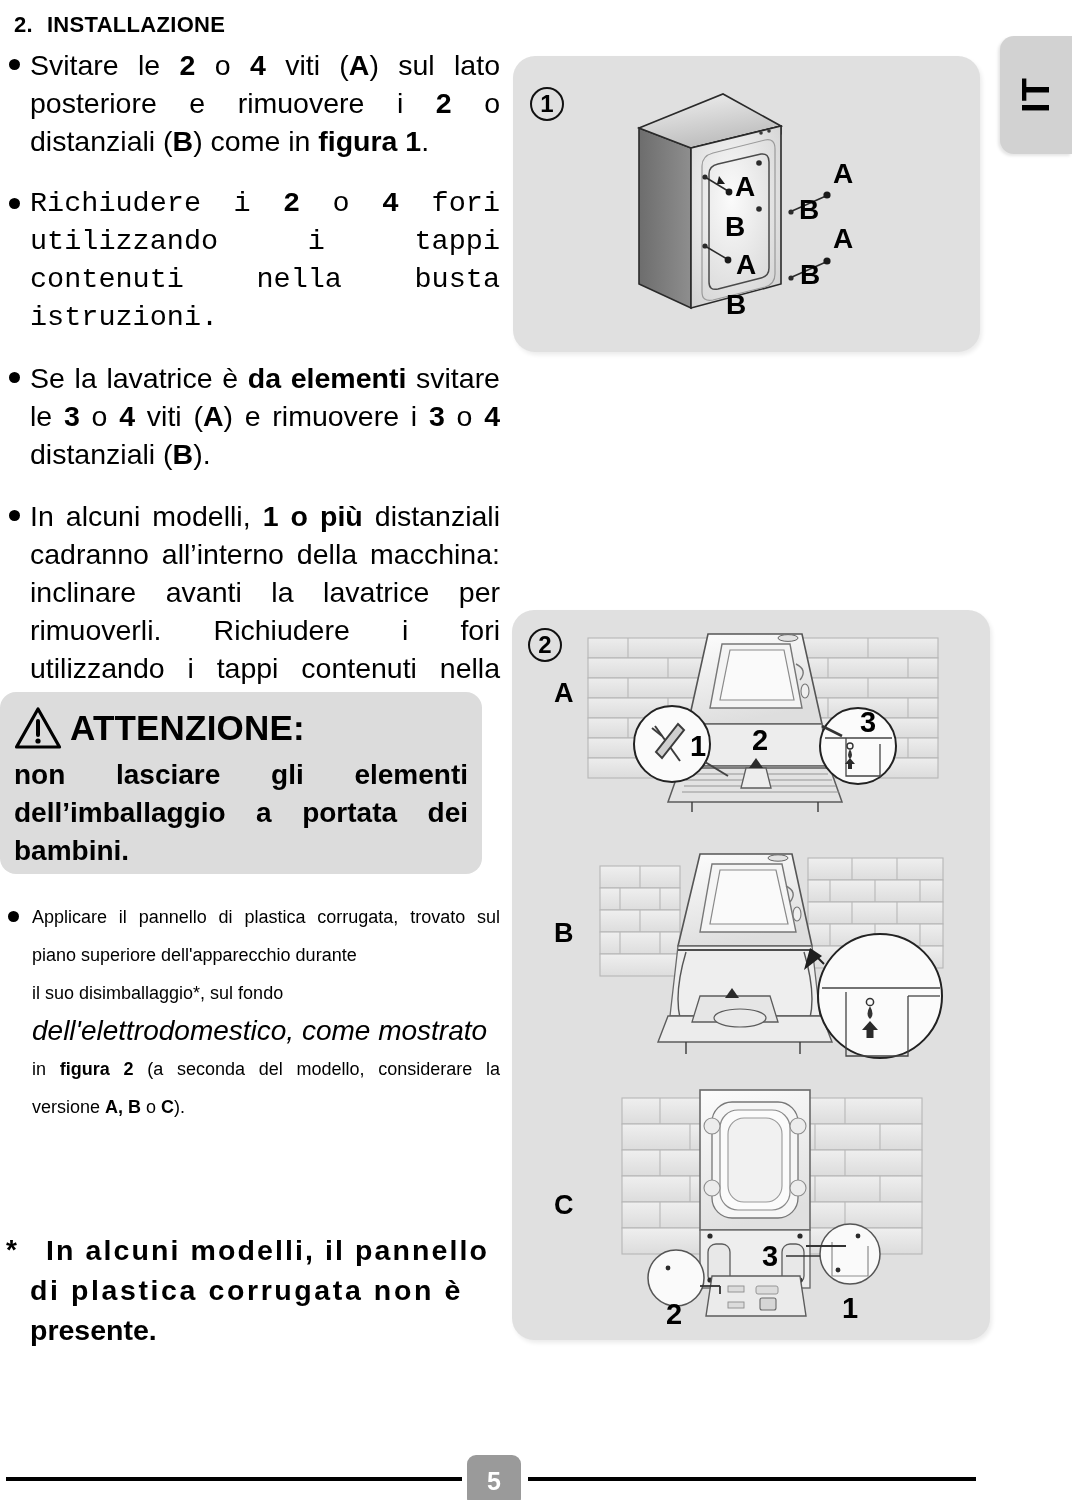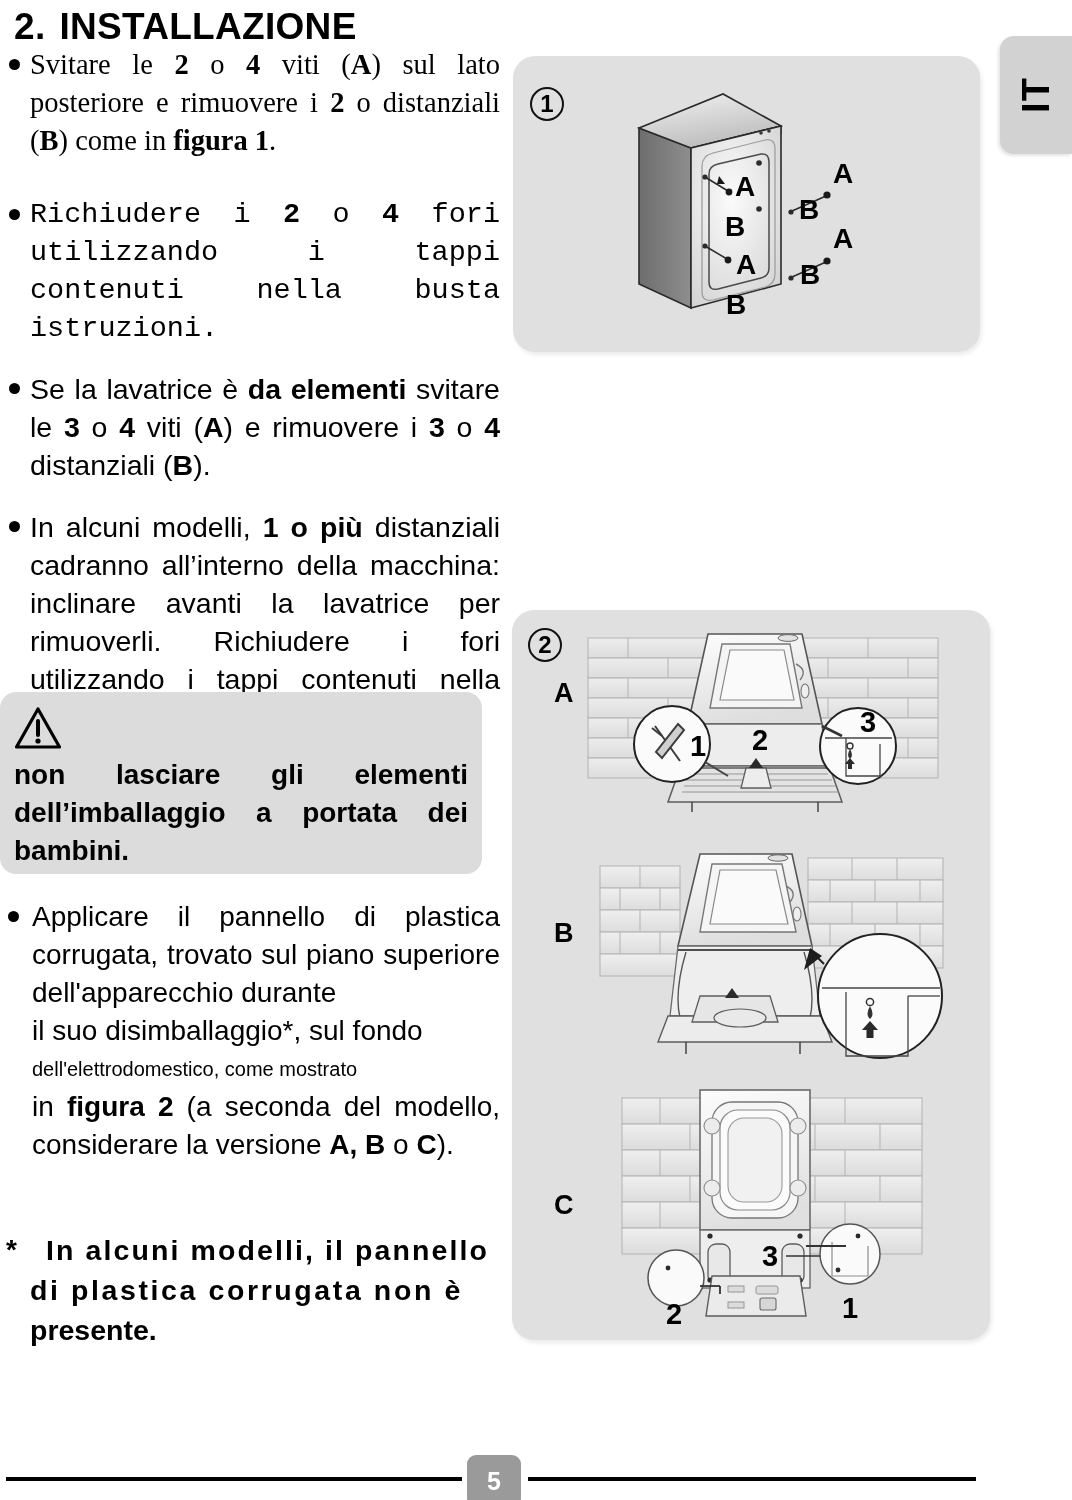--- a/index.html
+++ b/index.html
@@ -23,22 +23,22 @@
   }
   .lang-tab .lbl {
     position: absolute; left: 50%; top: 50%;
     transform: translate(-50%,-50%) rotate(-90deg);
     font-size: 38px; font-weight: bold; letter-spacing: 1px;
     white-space: nowrap;
   }
 
   
   .doc-title {
-    position: absolute; left: 14px; top: 6px;
-    font-size: 37px; font-weight: bold;
+    position: absolute; left: 14px; top: 12px;
+    font-size: 22px; font-weight: bold;
     letter-spacing: 0.3px;
     white-space: nowrap;
     width: 520px; overflow: hidden;
   }
   .doc-title .num { margin-right: 14px; }
 
   
   .left-col {
     position: absolute; left: 0px; top: 46px;
     width: 500px;
@@ -57,21 +57,21 @@
     margin: 0;
     font-size: 28.5px;
     line-height: 38px;
     text-align: justify;
     text-align-last: left;
   }
   .bullet-block p.jtxt { text-align: justify; }
   b { font-weight: bold; }
 
   
-  #b1 { margin-bottom: 36px; font-family: Liberation Serif, serif; }
+  #b1 { margin-bottom: 25px; }
   #b2 { margin-bottom: 22px; font-family: Liberation Mono, monospace; }
   #b3 { margin-bottom: 24px; }
   #b4 { margin-bottom: 12px; }
 
   
   .warn-box {
     position: absolute; left: 0px; top: 692px;
     width: 482px; height: 182px;
     background: #dcdcdc;
     border-radius: 16px;
@@ -98,23 +98,23 @@
     width: 500px;
   }
   .para-apply {
     position: relative; padding-left: 32px;
   }
   .para-apply .dot {
     position: absolute; left: 8px; top: 13px;
     width: 11px; height: 11px; background: #000; border-radius: 50%;
   }
   .para-apply p {
-    margin: 0; font-size: 28px; line-height: 38px; text-align: justify;
-  }
-  .para-apply p.shrink { font-size: 20px; }
+    margin: 0; font-size: 18px; line-height: 38px; text-align: justify;
+  }
+  .para-apply p.shrink { font-size: 28px; font-style: italic; }
 
   .footnote {
     position: absolute; left: 0px; top: 1230px;
     width: 500px;
     padding-left: 30px;
     font-size: 28.5px; font-weight: bold; line-height: 40px;
     text-align: justify;
     white-space: nowrap;
     overflow: hidden;
   }
@@ -208,20 +208,21 @@
 
   </div>
 
   <div class="warn-box">
     <div class="warn-head">
       <svg class="warn-tri" viewBox="0 0 48 44">
         <path d="M24 3 L45.5 41 L2.5 41 Z" fill="none" stroke="#000" stroke-width="3.2" stroke-linejoin="round"></path>
         <path d="M24 15 L24 29" stroke="#000" stroke-width="4" stroke-linecap="round"></path>
         <circle cx="24" cy="35" r="2.6" fill="#000"></circle>
       </svg>
+      <span class="warn-title">ATTENZIONE:</span>
     </div>
     <p class="warn-body">non lasciare gli elementi dell’imballaggio a portata dei bambini.</p>
   </div>
 
   <div class="lower-col">
     <div class="para-apply">
       <span class="dot"></span>
       <p>Applicare il pannello di plastica corrugata, trovato sul piano superiore dell'apparecchio durante</p>
       <p>il suo disimballaggio*, sul fondo</p>
       <p class="shrink">dell'elettrodomestico, come mostrato</p>

